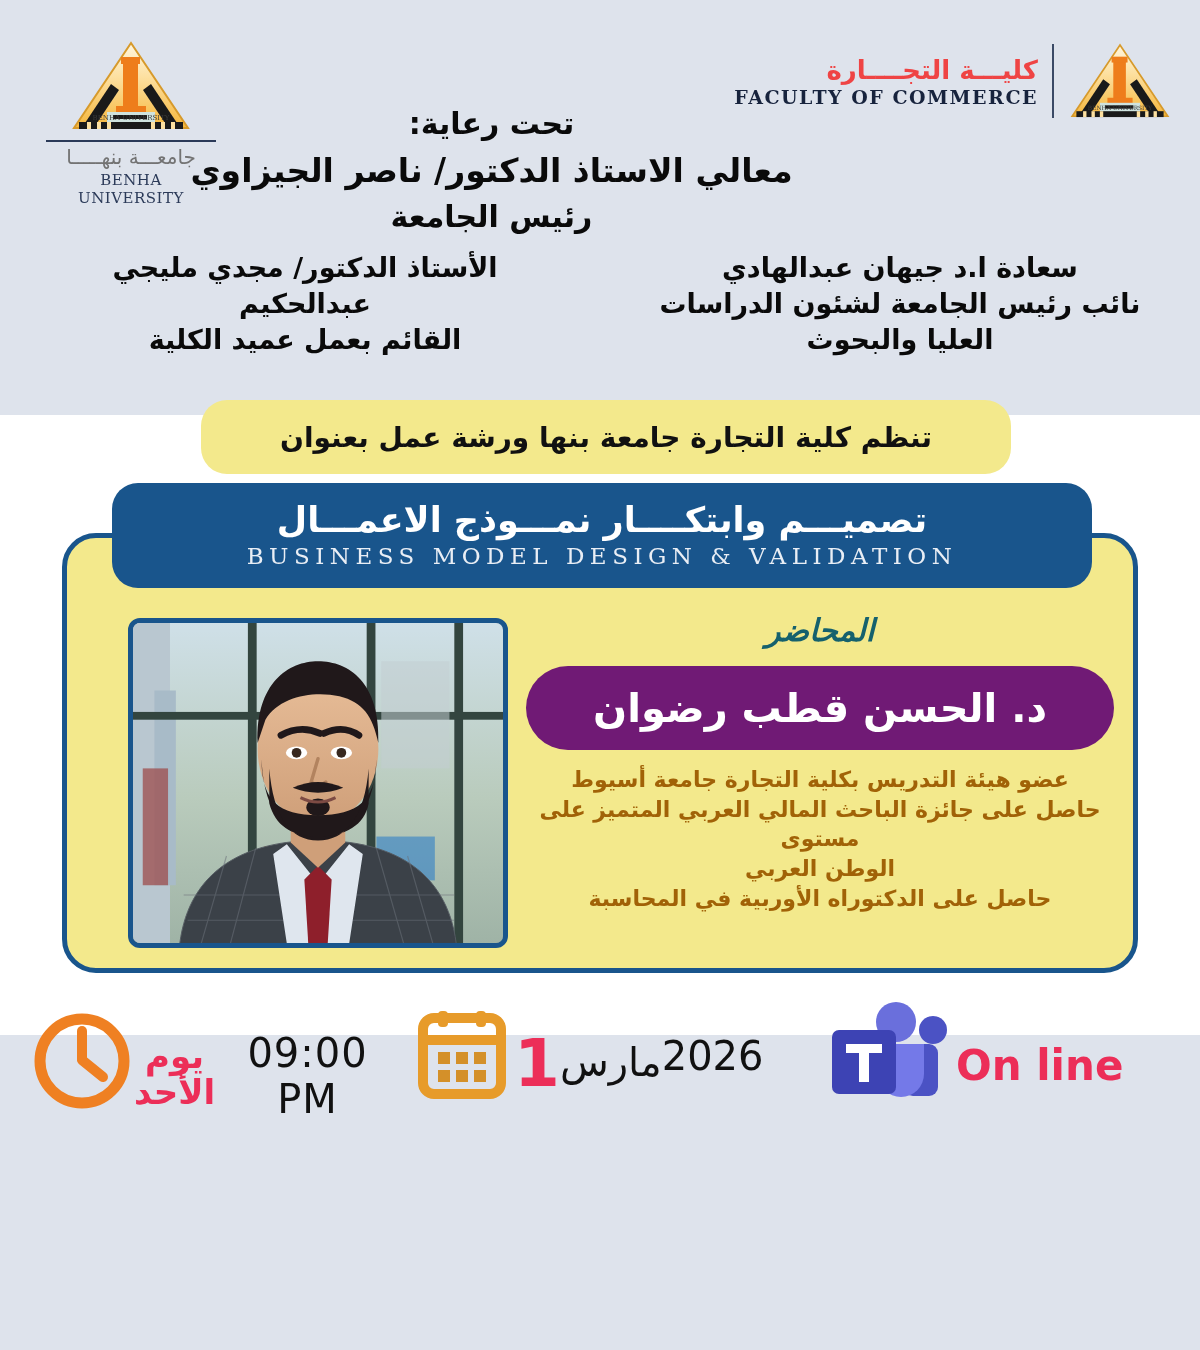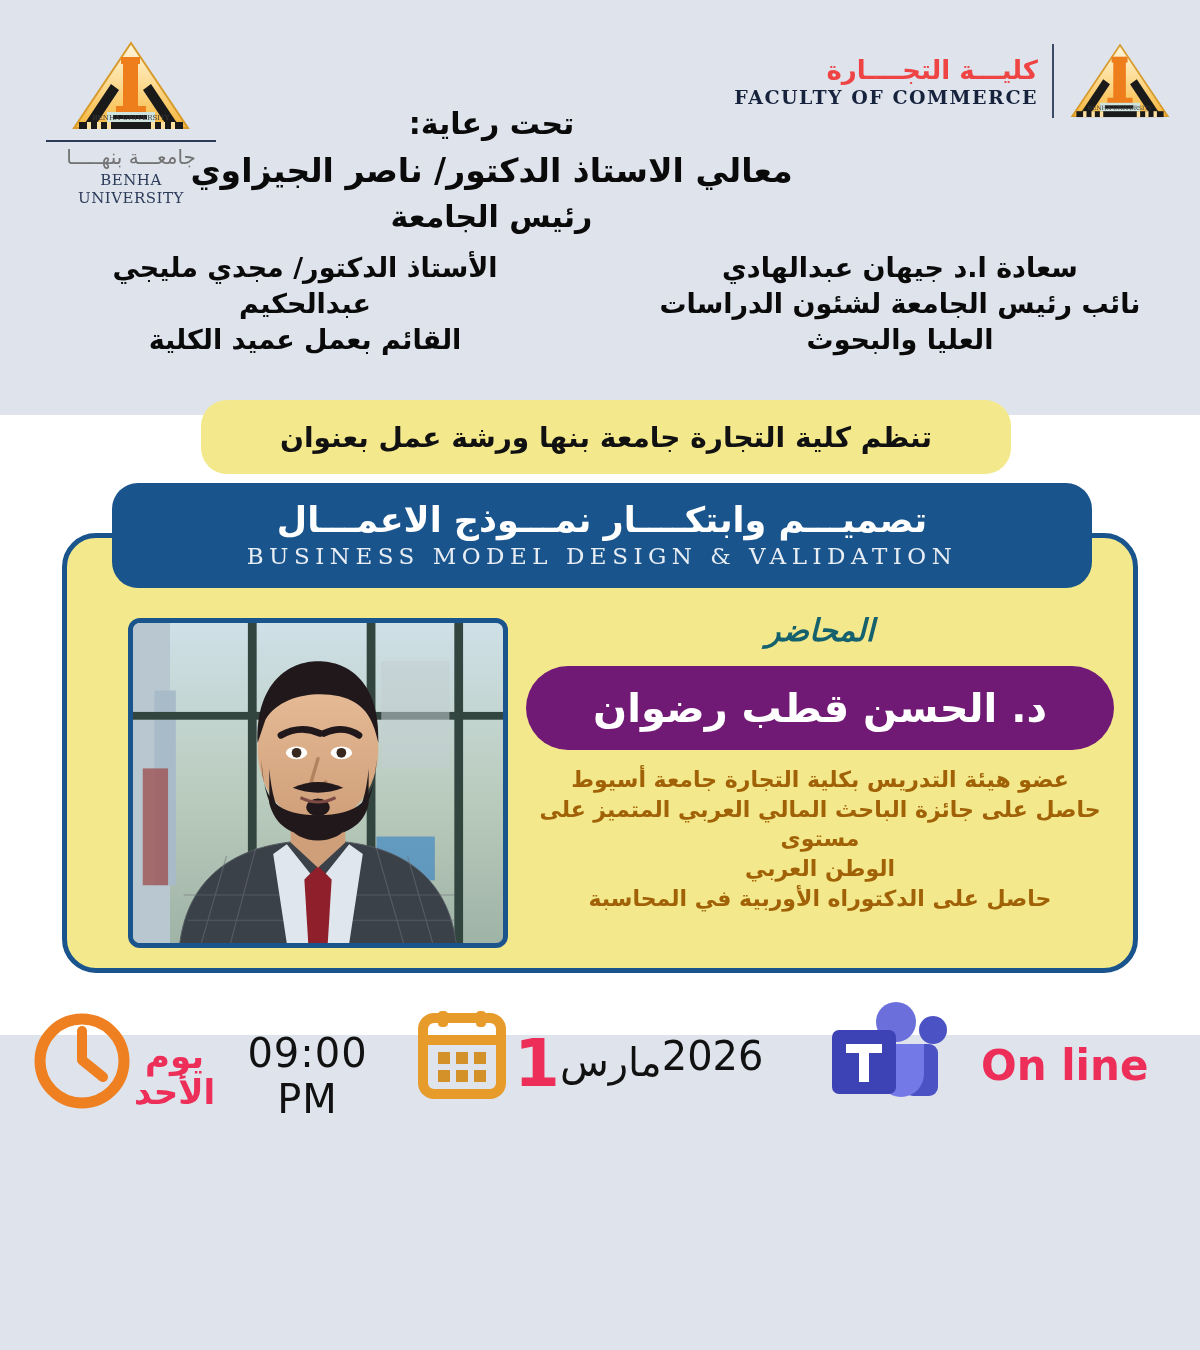--- a/index.html
+++ b/index.html
@@ -133,21 +133,21 @@
 
   
   .info-row{
     position:absolute;left:0;top:1000px;width:1200px;height:350px;
     display:flex;align-items:flex-start;
     direction:ltr;
   }
   .info-col{width:33.333%;display:flex;flex-direction:row;align-items:center;}
   .info-col.time-col{padding-left:30px;}
   .info-col.date-col{padding-left:10px;}
-  .info-col.mode-col{padding-left:20px;gap:25px;}
+  .info-col.mode-col{padding-left:20px;}
 
   .icon-box{height:112px;display:flex;align-items:center;justify-content:center;}
 
   .label-pink{
     color:#ec2e58;font-weight:700;font-size:34px;line-height:1.06;
     text-align:center;margin-top:26px;direction:rtl;
   }
   .value-dark{
     color:#111;font-size:40px;margin-top:30px;text-align:center;
     font-family:"DejaVu Sans","Liberation Sans",sans-serif;

